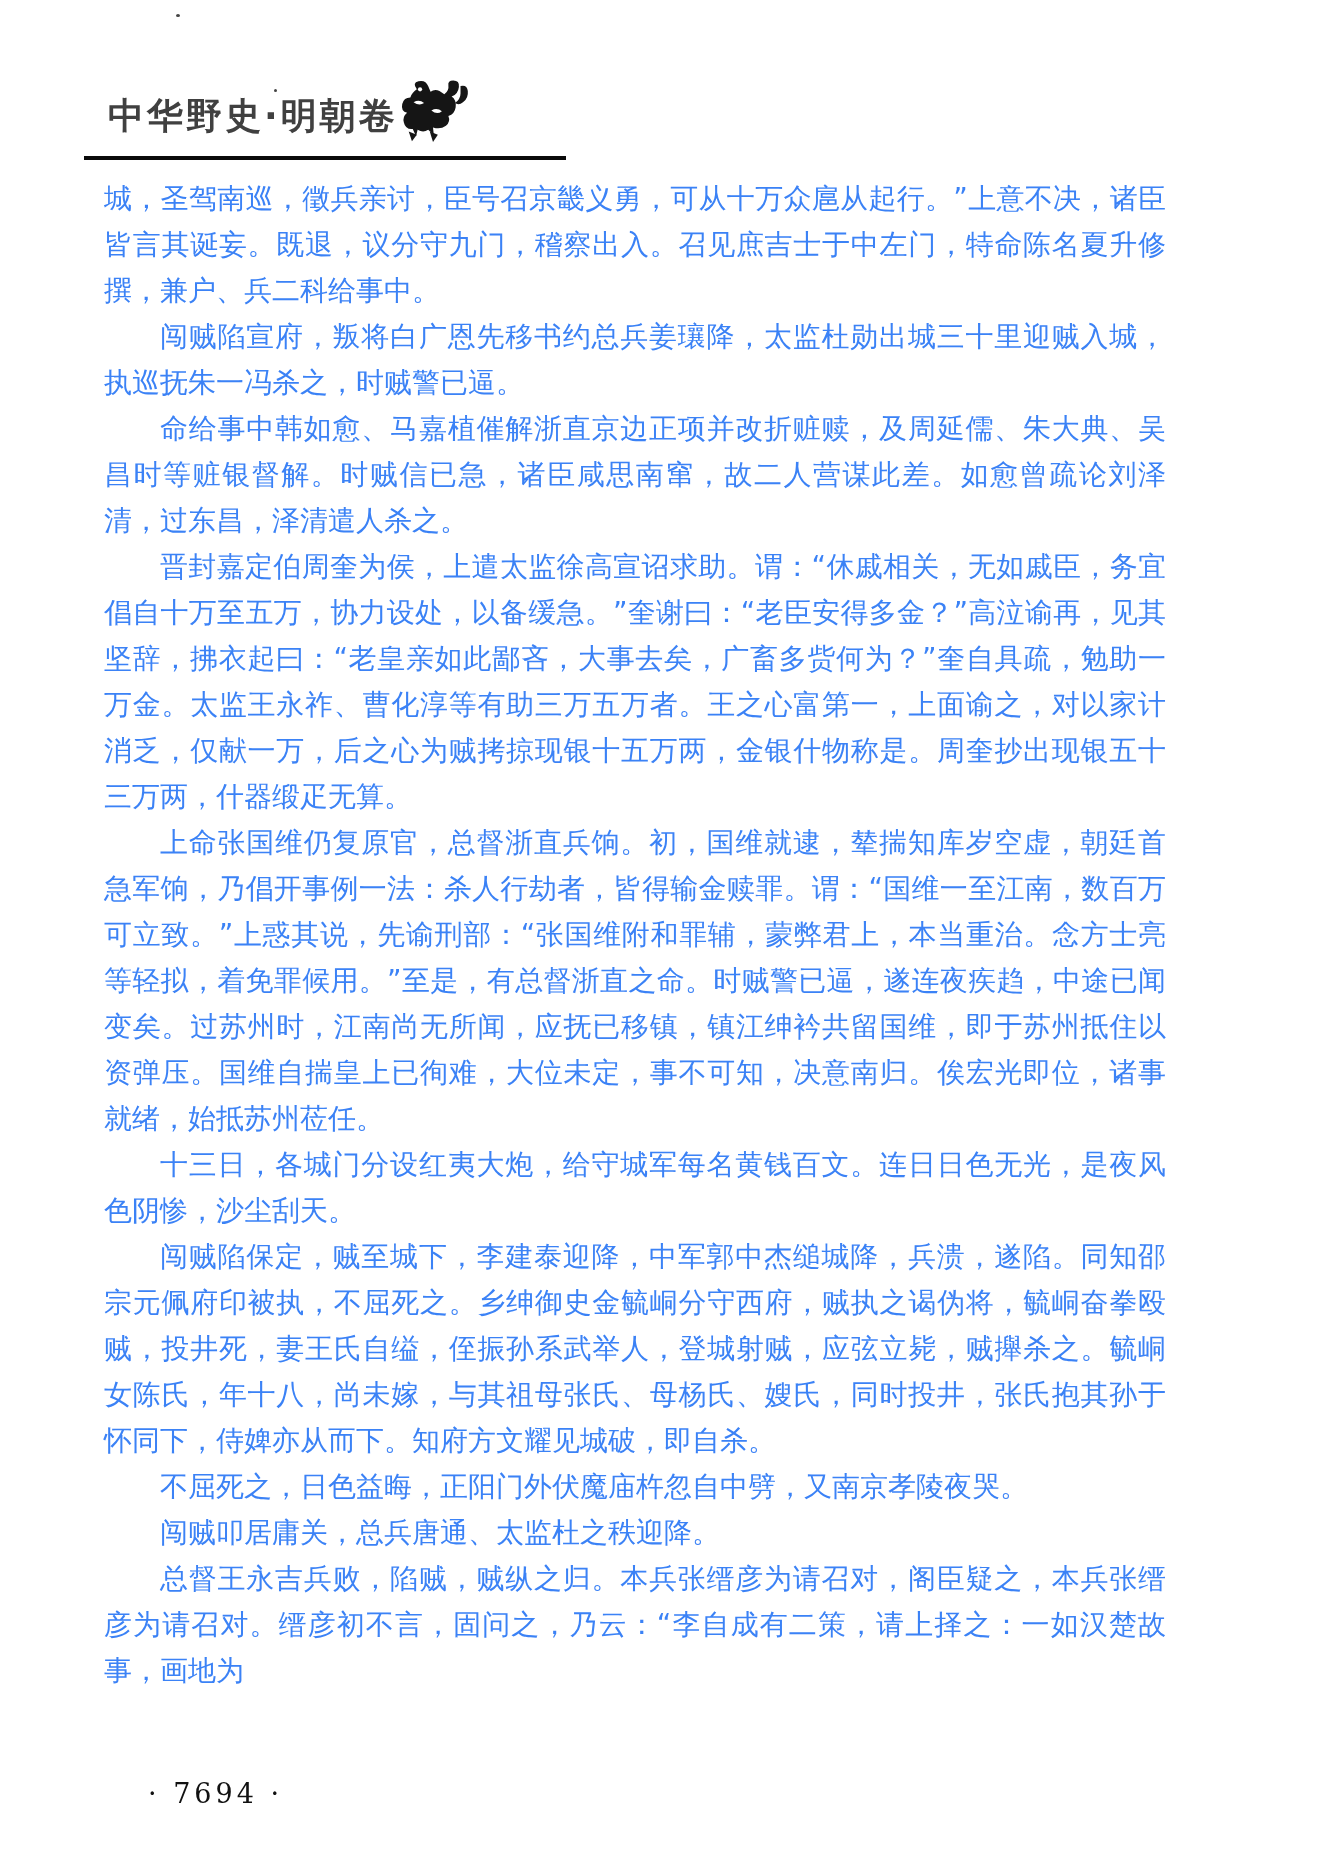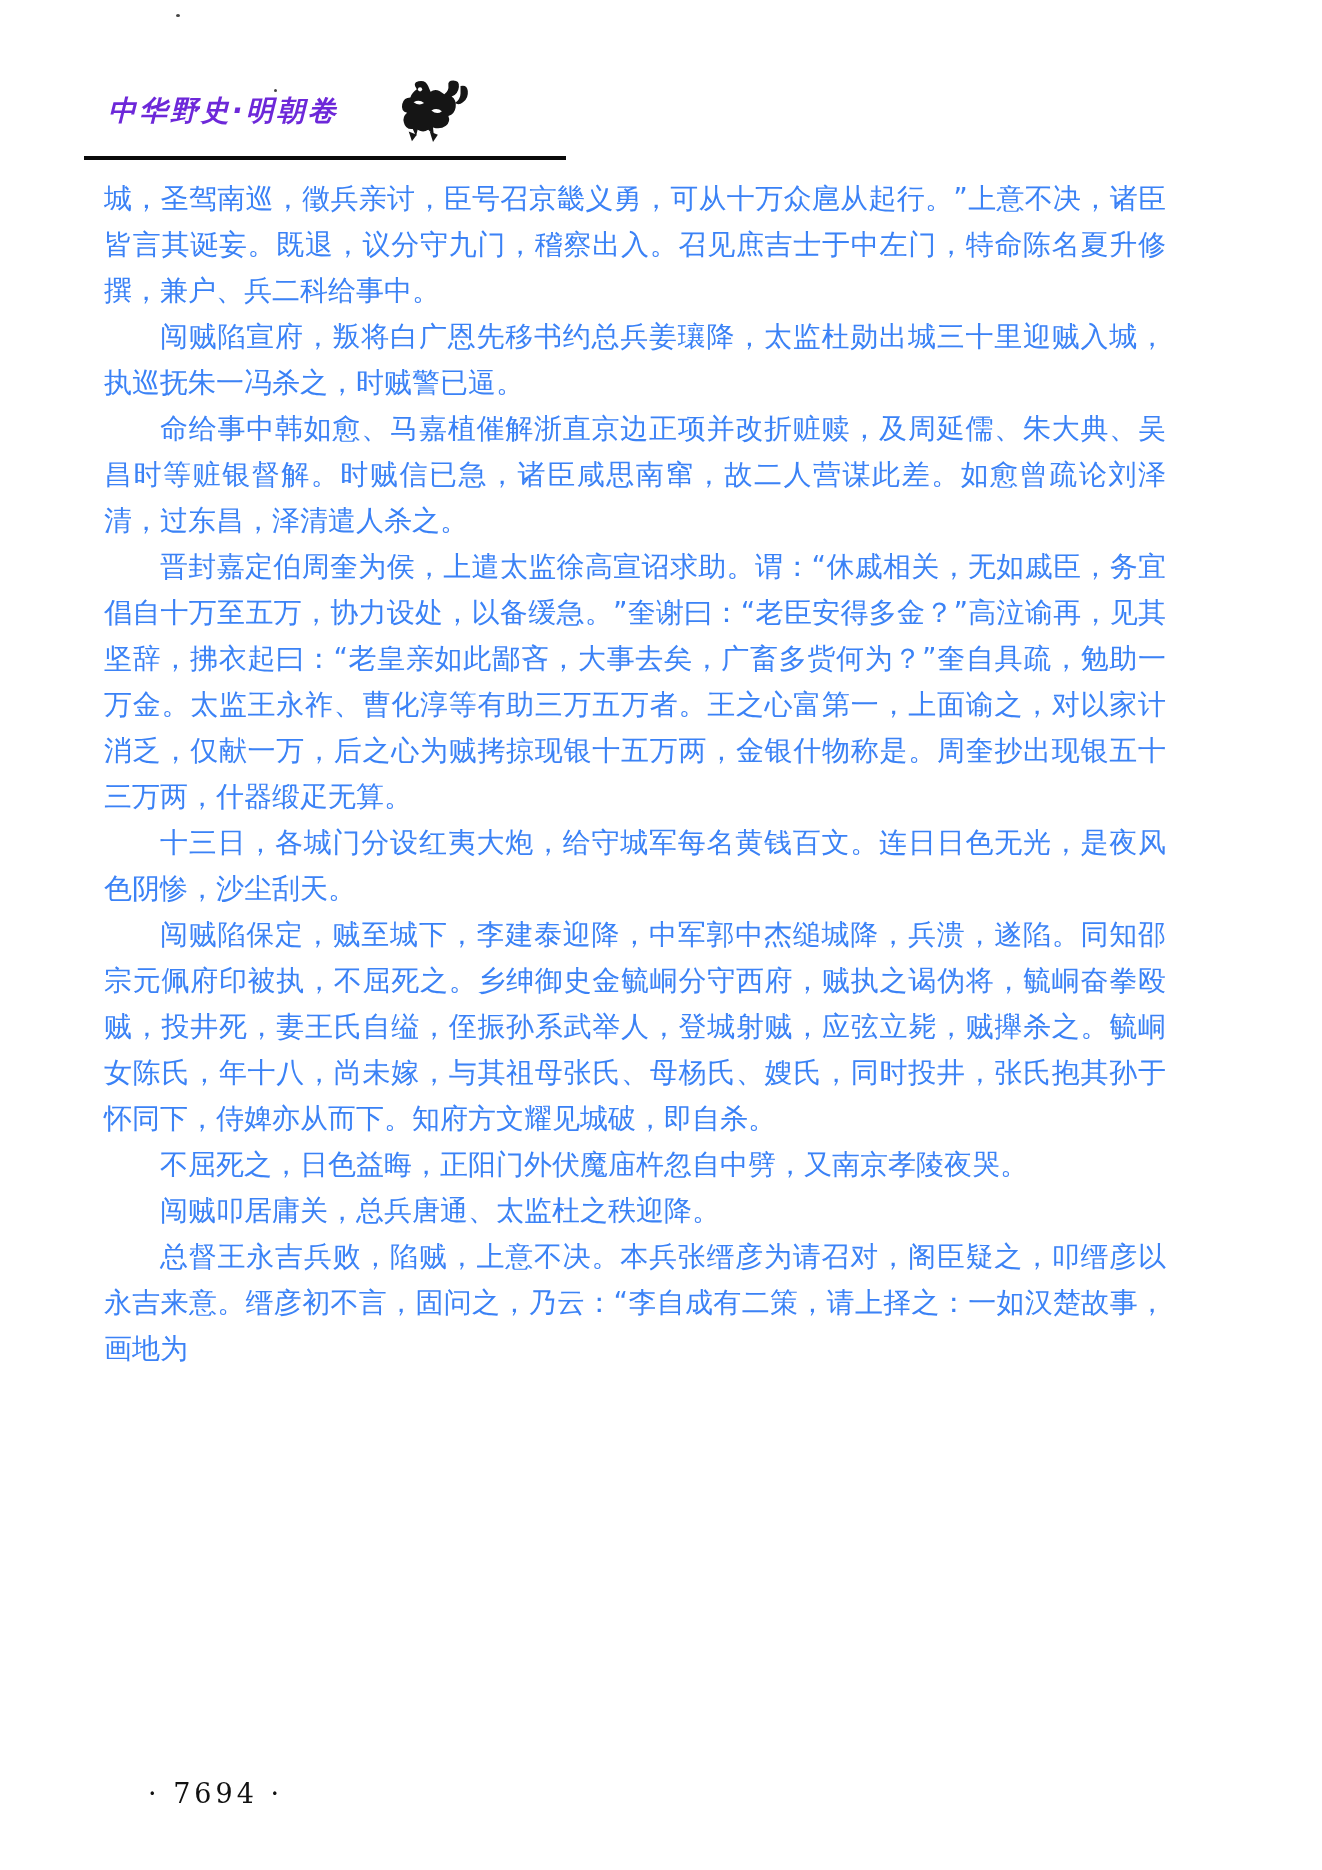--- a/index.html
+++ b/index.html
@@ -14,26 +14,25 @@
     height: 1870px;
     margin: 0 auto;
     background: #ffffff;
     overflow: hidden;
     color: #111;
   }
   .running-head {
     position: absolute;
     left: 108px;
     top: 92px;
-    font-size: 28px;
+    font-size: 36px;
     font-weight: bold;
     letter-spacing: 3px;
-    color: #6d28d9;
+    color: #404040;
     white-space: nowrap;
-    font-style: italic;
   }
   .ornament {
     position: absolute;
     left: 392px;
     top: 78px;
     width: 82px;
     height: 68px;
   }
   .head-rule {
     position: absolute;
@@ -98,22 +97,23 @@
     </svg>
   </div>
 
   <div class="head-rule"></div>
 
   <div class="body-text">
     <p>城，圣驾南巡，徵兵亲讨，臣号召京畿义勇，可从十万众扈从起行。”上意不决，诸臣皆言其诞妄。既退，议分守九门，稽察出入。召见庶吉士于中左门，特命陈名夏升修撰，兼户、兵二科给事中。</p>
     <p class="indent">闯贼陷宣府，叛将白广恩先移书约总兵姜瓖降，太监杜勋出城三十里迎贼入城，执巡抚朱一冯杀之，时贼警已逼。</p>
     <p class="indent">命给事中韩如愈、马嘉植催解浙直京边正项并改折赃赎，及周延儒、朱大典、吴昌时等赃银督解。时贼信已急，诸臣咸思南窜，故二人营谋此差。如愈曾疏论刘泽清，过东昌，泽清遣人杀之。</p>
     <p class="indent">晋封嘉定伯周奎为侯，上遣太监徐高宣诏求助。谓：“休戚相关，无如戚臣，务宜倡自十万至五万，协力设处，以备缓急。”奎谢曰：“老臣安得多金？”高泣谕再，见其坚辞，拂衣起曰：“老皇亲如此鄙吝，大事去矣，广畜多赀何为？”奎自具疏，勉助一万金。太监王永祚、曹化淳等有助三万五万者。王之心富第一，上面谕之，对以家计消乏，仅献一万，后之心为贼拷掠现银十五万两，金银什物称是。周奎抄出现银五十三万两，什器缎疋无算。</p>
+    <p class="indent">上命张国维仍复原官，总督浙直兵饷。初，国维就逮，辇揣知库岁空虚，朝廷首急军饷，乃倡开事例一法：杀人行劫者，皆得输金赎罪。谓：“国维一至江南，数百万可立致。”上惑其说，先谕刑部：“张国维附和罪辅，蒙弊君上，本当重治。念方士亮等轻拟，着免罪候用。”至是，有总督浙直之命。时贼警已逼，遂连夜疾趋，中途已闻变矣。过苏州时，江南尚无所闻，应抚已移镇，镇江绅衿共留国维，即于苏州抵住以资弹压。国维自揣皇上已徇难，大位未定，事不可知，决意南归。俟宏光即位，诸事就绪，始抵苏州莅任。</p>
     <p class="indent">十三日，各城门分设红夷大炮，给守城军每名黄钱百文。连日日色无光，是夜风色阴惨，沙尘刮天。</p>
     <p class="indent">闯贼陷保定，贼至城下，李建泰迎降，中军郭中杰缒城降，兵溃，遂陷。同知邵宗元佩府印被执，不屈死之。乡绅御史金毓峒分守西府，贼执之谒伪将，毓峒奋拳殴贼，投井死，妻王氏自缢，侄振孙系武举人，登城射贼，应弦立毙，贼攑杀之。毓峒女陈氏，年十八，尚未嫁，与其祖母张氏、母杨氏、嫂氏，同时投井，张氏抱其孙于怀同下，侍婢亦从而下。知府方文耀见城破，即自杀。</p>
     <p class="indent">不屈死之，日色益晦，正阳门外伏魔庙杵忽自中劈，又南京孝陵夜哭。</p>
     <p class="indent">闯贼叩居庸关，总兵唐通、太监杜之秩迎降。</p>
-    <p class="indent">总督王永吉兵败，陷贼，上意不决。本兵张缙彦为请召对，阁臣疑之，叩缙彦以永吉来意。缙彦初不言，固问之，乃云：“李自成有二策，请上择之：一如汉楚故事，画地为</p>
+    <p class="indent">总督王永吉兵败，陷贼，贼纵之归。本兵张缙彦为请召对，阁臣疑之，本兵张缙彦为请召对。缙彦初不言，固问之，乃云：“李自成有二策，请上择之：一如汉楚故事，画地为</p>
   </div>
 
   <div class="footer">·  7694  ·</div>
 
 </div>
 
 </body></html>

